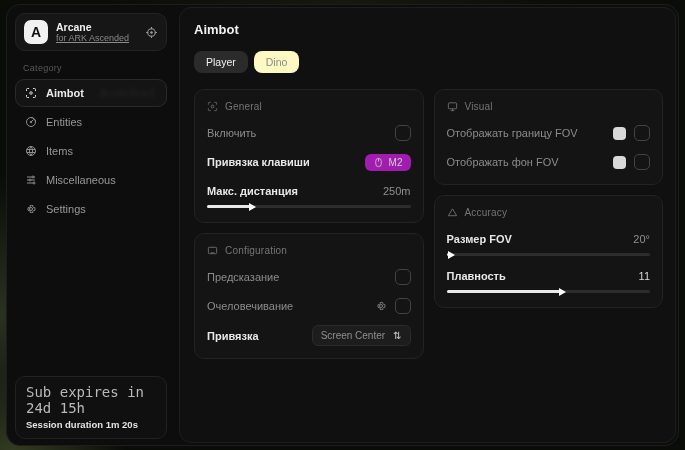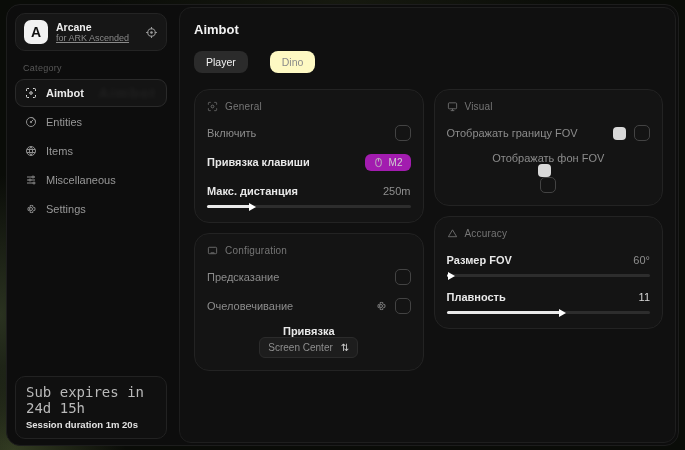--- a/index.html
+++ b/index.html
@@ -51,35 +51,35 @@
     padding:7px 10px 8px 10px; background:#101010;
   }
   .sub-line { font-family:"DejaVu Sans Mono", monospace; font-size:14px; color:#b9b9b9; margin-bottom:3px; }
   .sess-line { font-size:9.5px; font-weight:bold; color:#e3e3e3; }
   
   .main {
     flex:1; margin:2px 2px 2px 4px; background:#101010; border:1px solid #1e1e1e;
     border-radius:12px; padding:14px 12px 12px 14px; overflow:hidden;
   }
   .page-title { font-size:13px; font-weight:bold; color:#f1f1f1; margin-bottom:14px; }
-  .tabs { display:flex; gap:22px; margin-bottom:16px; }
+  .tabs { display:flex; gap:6px; margin-bottom:16px; }
   .tab {
     font-size:10.5px; padding:5px 12px; border-radius:8px; background:#fef9c3; color:#8a8a8a; cursor:default;
   }
   .tab.selected { background:#2b2b2b; color:#f2f2f2; }
   .cols { display:flex; gap:10px; align-items:flex-start; }
   .col { flex:1; display:flex; flex-direction:column; gap:10px; }
   .card {
-    background:#141414; border:1px solid #232323; border-radius:15px; padding:11px 12px 12px 12px;
+    background:#141414; border:1px solid #232323; border-radius:10px; padding:11px 12px 12px 12px;
   }
   .card-head { display:flex; align-items:center; gap:7px; margin-bottom:11px; color:#6f6f6f; }
   .card-head .cicon { display:flex; color:#6f6f6f; }
   .card-title { font-size:10px; color:#757575; letter-spacing:.2px; }
   .row { display:flex; align-items:center; min-height:20px; margin-bottom:9px; }
-  .row:last-child { margin-bottom:0;flex-direction:column; }
+  .row:last-child { margin-bottom:0; }
   .lbl-dim { font-size:11px; color:#8c8c8c; }
   .lbl-bright { font-size:11px; color:#e8e8e8; font-weight:bold; }
   .spacer { flex:1; }
   .checkbox {
     width:16px; height:16px; border:1.5px solid #434343; border-radius:5px; background:transparent; cursor:pointer;
   }
   .keybind {
     display:flex; align-items:center; gap:5px; background:#a21caf; border-radius:6px;
     padding:3px 8px; color:#cfcfcf; font-size:10px; cursor:pointer;
   }
@@ -300,21 +300,21 @@
             <span class="cicon">
               <svg width="11" height="11" viewBox="0 0 24 24" fill="none" stroke="currentColor" stroke-width="2">
                 <path d="M12 4 21 19H3z"></path>
               </svg>
             </span>
             <span class="card-title">Accuracy</span>
           </div>
           <div class="row" style="margin-bottom:4px">
             <span class="lbl-bright">Размер FOV</span>
             <span class="spacer"></span>
-            <span class="value-dim">60°</span>
+            <span class="value-dim">20°</span>
           </div>
           <div class="slider">
             <span class="fill" style="width: 2%;"></span>
             <span class="thumb" style="left: 2%;"></span>
           </div>
           <div class="row" style="margin-bottom:4px">
             <span class="lbl-bright">Плавность</span>
             <span class="spacer"></span>
             <span class="value-bright">11</span>
           </div>

